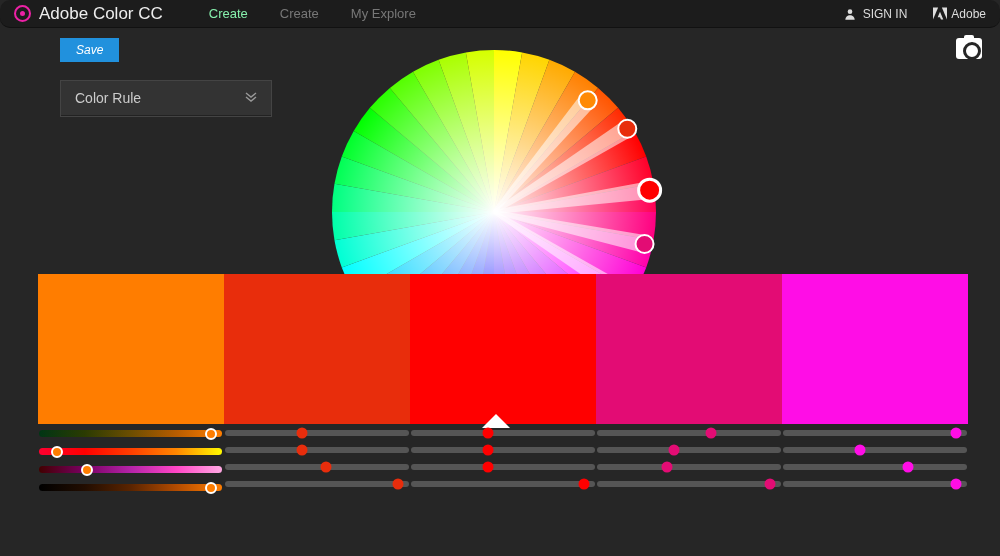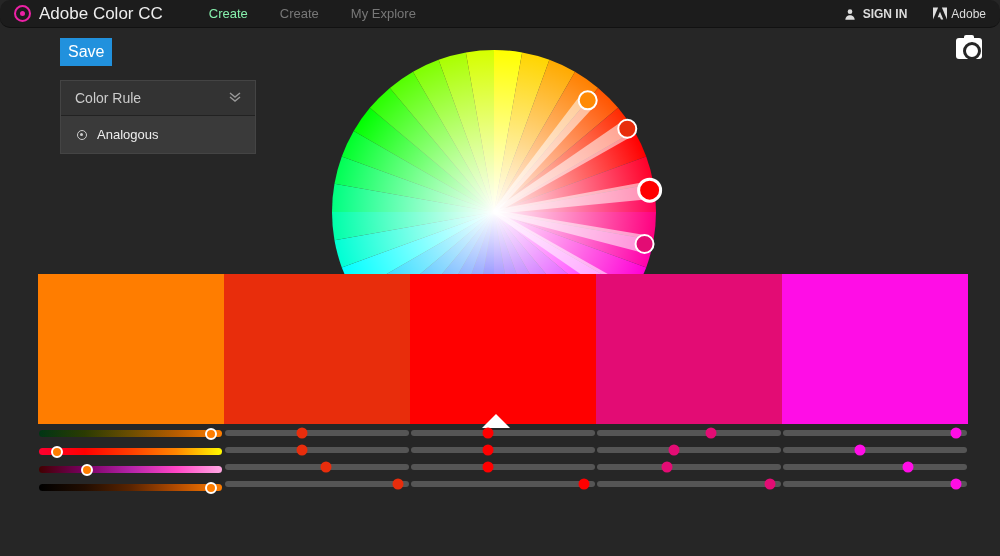--- a/index.html
+++ b/index.html
@@ -33,39 +33,40 @@
   .logo-icon::before {
     content: "";
     width: 5px; height: 5px;
     background: #ed21a6;
     border-radius: 50%;
   }
   .product-name { font-size: 17px; font-weight: 300; color: #eee; margin-right: 46px; }
   .nav-item { margin-right: 32px; color: #777; cursor: pointer; font-size: 13px; }
   .nav-item.active { color: #86efac; }
   .spacer { flex: 1; }
-  .signin { display: flex; align-items: center; color: #ddd; font-size: 12px; font-weight: 700; margin-right: 26px; cursor: pointer; }
+  .signin { display: flex; align-items: center; color: #ddd; font-size: 12px; font-weight: 400; margin-right: 26px; cursor: pointer; }
   .user-icon { margin-right: 6px; }
   .adobe-link { color: #ddd; font-size: 12px; cursor: pointer; display: flex; align-items: center; }
   .adobe-link svg { margin-right: 4px; }
 
   
   .topbar {
     height: 36px;
     display: flex;
     align-items: flex-start;
     padding: 10px 18px 0 60px;
   }
   .save-btn {
     background: #2191dd;
     color: #fff;
     border: none;
-    padding: 5px 8px;
-    font-size: 16px;
-    cursor: pointer;
+    padding: 5px 16px;
+    font-size: 12px;
+    cursor: pointer;
+    font-style: italic;
   }
   .camera-btn {
     margin-left: auto;
     width: 26px; height: 21px;
     background: #fff;
     border-radius: 3px;
     position: relative;
     cursor: pointer;
   }
   .camera-btn::before {
@@ -82,21 +83,21 @@
     top: 4px; left: 7px;
     width: 12px; height: 12px;
     border: 3px solid #262626;
     border-radius: 50%;
   }
 
   
   .rule-panel {
     position: absolute;
     left: 60px; top: 80px;
-    width: 196px;
+    width: 212px;
     background: #333;
     border: 1px solid #444;
   }
   .rule-header {
     display: flex;
     align-items: center;
     padding: 9px 14px;
     font-size: 14px;
     color: #ccc;
     cursor: pointer;
@@ -212,24 +213,20 @@
 
 <div class="rule-panel">
   <div class="rule-header">
     <span>Color Rule</span>
     <span class="chev">
       <svg width="12" height="12" viewBox="0 0 12 12" fill="none" stroke="#999" stroke-width="1.4">
           <polyline points="1,2 6,6 11,2"></polyline>
           <polyline points="1,6 6,10 11,6"></polyline>
         </svg>
     </span>
-  </div>
-  <div class="rule-option">
-    <span class="radio-dot"></span>
-    <span>Analogous</span>
   </div>
 </div>
 
 <div class="wheel-wrap">
   <svg width="348" height="348" viewBox="-174 -174 348 348">
     <defs>
       <radialGradient id="sat" cx="50%" cy="50%" r="50%">
         <stop offset="0%" stop-color="#fff"></stop>
         <stop offset="100%" stop-color="#fff" stop-opacity="0"></stop>
       </radialGradient>

